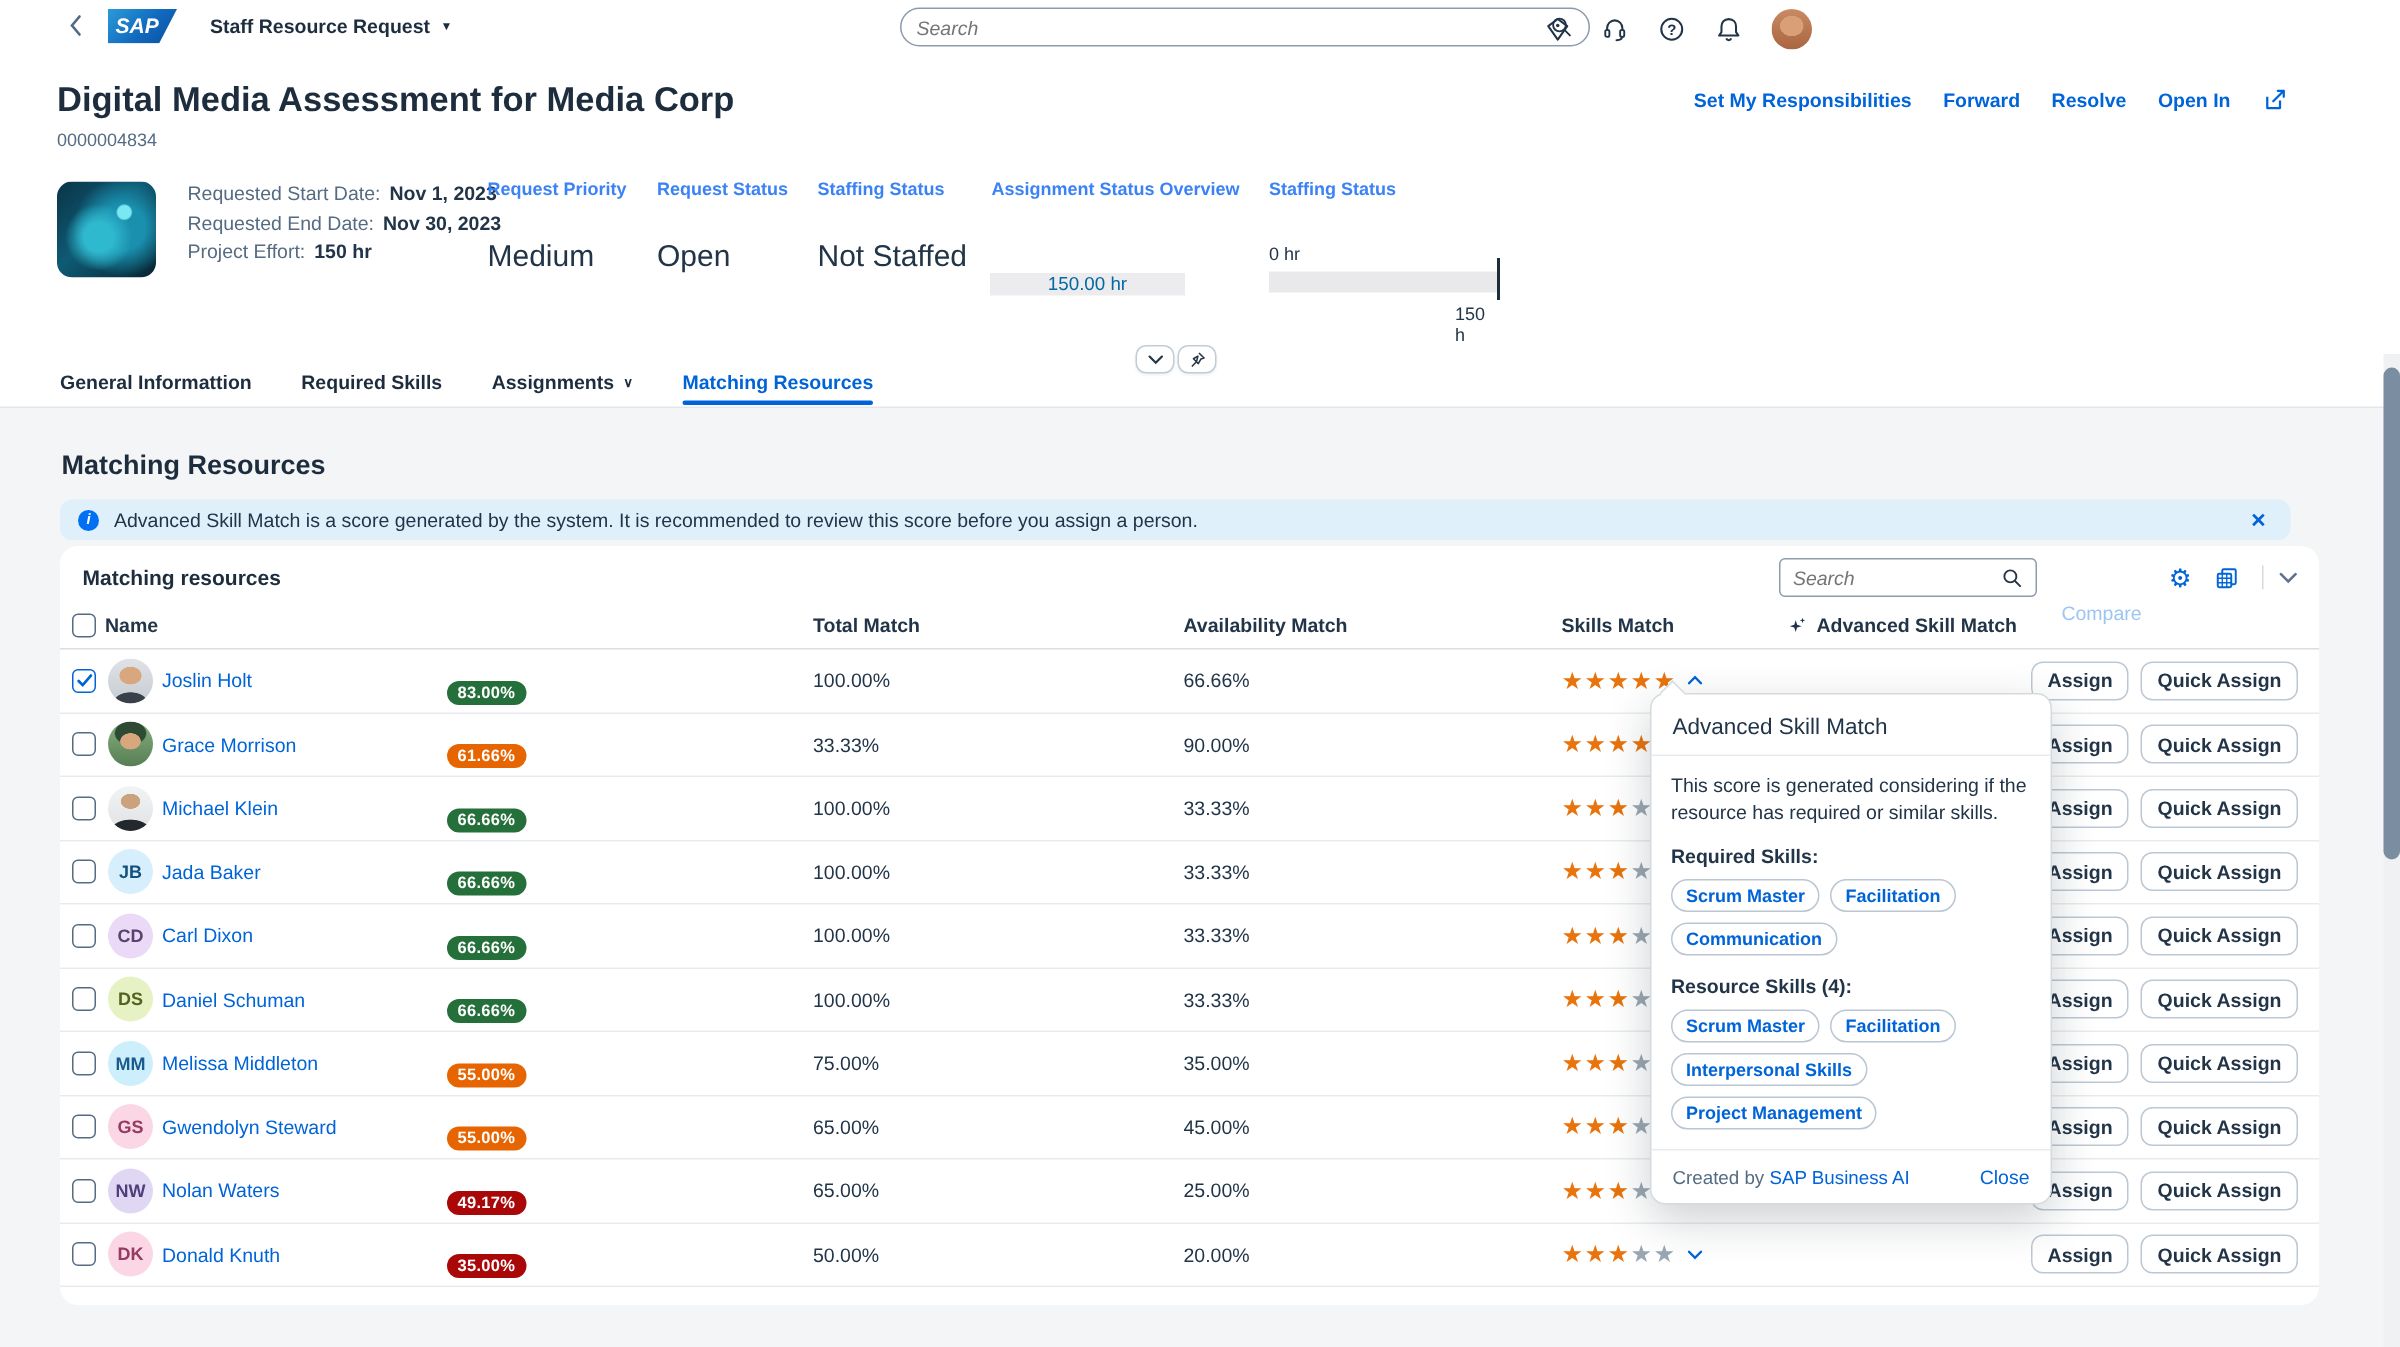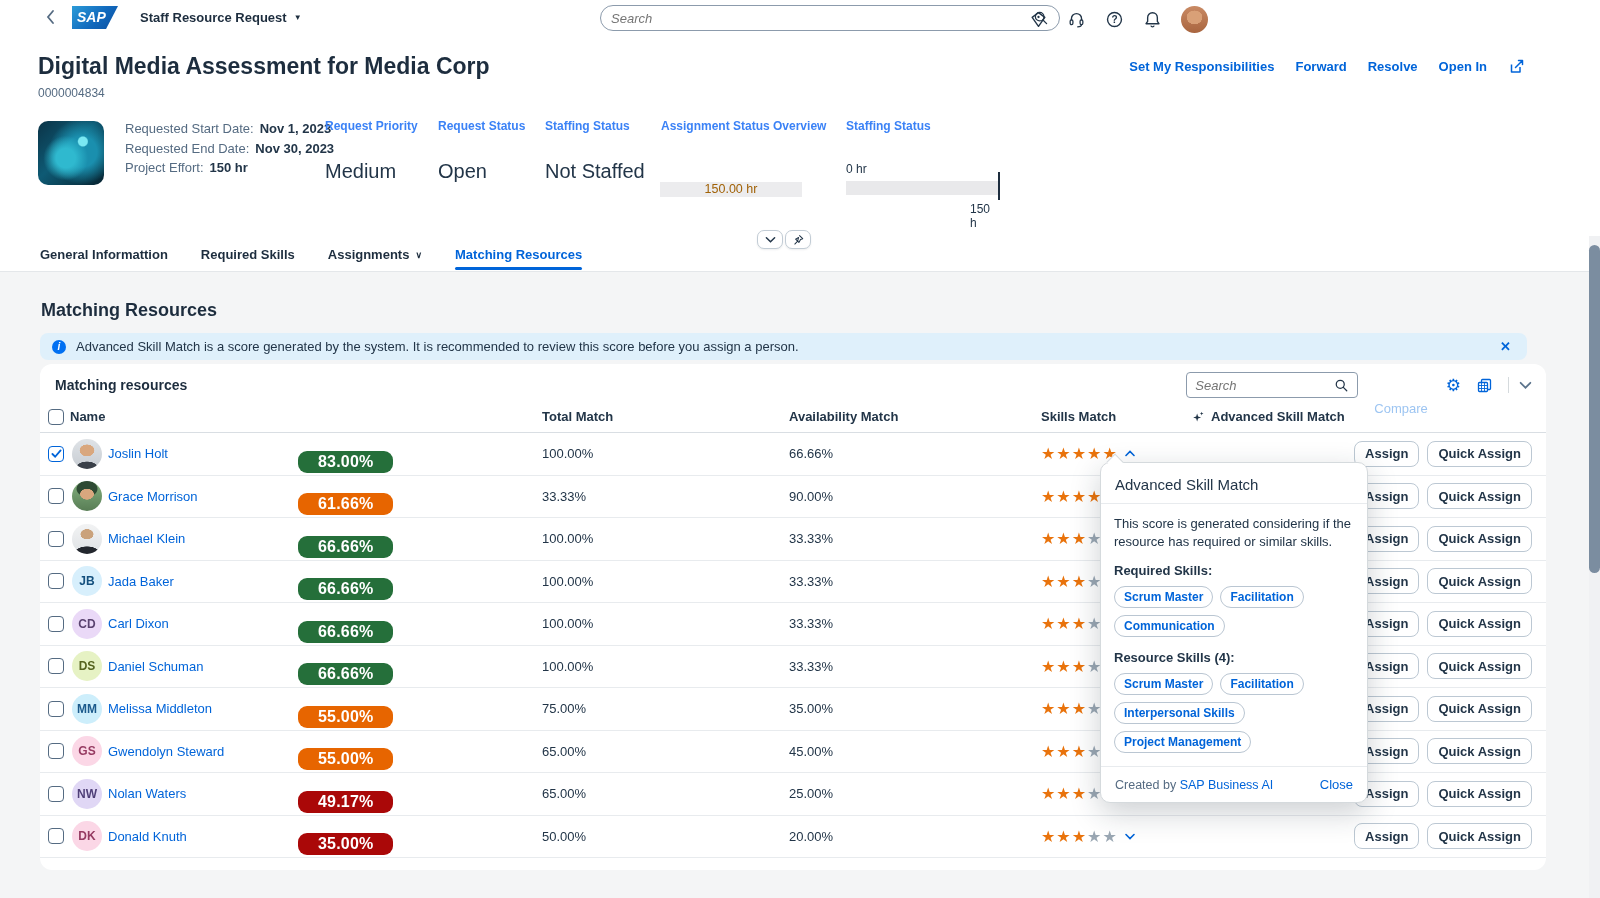--- a/index.html
+++ b/index.html
@@ -38,21 +38,21 @@
                radial-gradient(circle at 66% 48%, #1a8fae 0 28%, rgba(0,0,0,0) 60%),
                linear-gradient(135deg,#0b3347,#0e5a74 45%,#072330); }
   .req-fields { position:absolute; left:125px; top:119px; font-size:13px; line-height:19.5px; }
   .req-fields .lbl { color:#556b82; }
   .req-fields .val { color:#223548; font-weight:600; margin-left:6px; }
   .kpi { position:absolute; top:119px; }
   .kpi .kpi-lbl { font-size:12px; color:#3b82f6; font-weight:700; white-space:nowrap; }
   .kpi .kpi-val { font-size:20px; color:#223548; margin-top:27px; white-space:nowrap; }
   .kpi-priority { left:325px; } .kpi-status { left:438px; } .kpi-staffing { left:545px; }
   .kpi-assign { left:661px; } .kpi-chart { left:846px; }
-  .assign-bar { position:absolute; left:-1px; top:63px; width:142px; height:15px; background:#ececee; font-size:12.5px; color:#a16207; text-align:center; line-height:15px; }
+  .assign-bar { position:absolute; left:-1px; top:63px; width:130px; height:15px; background:#ececee; font-size:12.5px; color:#0369a1; text-align:center; line-height:15px; }
   .staff-zero { position:absolute; left:0; top:43px; font-size:12px; color:#223548; }
   .staff-bar { position:absolute; left:0; top:62px; width:152px; height:14px; background:#e9e9eb; }
   .staff-marker { position:absolute; left:152px; top:53px; width:2px; height:28px; background:#1d2d3e; }
   .staff-max { position:absolute; left:124px; top:83px; font-size:12px; color:#223548; }
 
   
   .collapse-btns { position:absolute; left:757px; top:230px; display:flex; gap:2px; z-index:5; }
   .collapse-btns .cbtn { width:26px; height:19px; background:#fff; border:1px solid #c2ccd5; border-radius:7px; display:flex; align-items:center; justify-content:center; color:#223548; cursor:pointer; box-shadow:0 1px 2px rgba(27,40,54,.08); }
 
   
@@ -96,21 +96,21 @@
   .photo-joslin { background:radial-gradient(ellipse 40% 32% at 50% 38%, #d9a77e 60%, rgba(0,0,0,0) 63%),
                   radial-gradient(ellipse 62% 38% at 50% 98%, #3a4049 58%, rgba(0,0,0,0) 62%),
                   linear-gradient(#dfe3e7,#c7ccd2); }
   .photo-grace { background:radial-gradient(ellipse 38% 30% at 50% 44%, #d9a77e 58%, rgba(0,0,0,0) 62%),
                  radial-gradient(ellipse 64% 48% at 50% 26%, #2e4a33 52%, rgba(0,0,0,0) 57%),
                  linear-gradient(#84b07e,#587d55); }
   .photo-michael { background:radial-gradient(ellipse 36% 28% at 50% 34%, #caa27c 58%, rgba(0,0,0,0) 62%),
                    radial-gradient(ellipse 72% 42% at 50% 100%, #23272e 58%, rgba(0,0,0,0) 62%),
                    linear-gradient(#f2f3f4,#dfe2e5); }
   .name-link { font-size:13px; color:#0064d9; cursor:pointer; text-decoration:none; }
-  .badge { display:inline-block; padding:2px 20px; border-radius:9px; color:#fff; font-size:16px; font-weight:700; letter-spacing:.2px;margin-top:16px; }
+  .badge { display:inline-block; padding:2px 7px; border-radius:9px; color:#fff; font-size:11px; font-weight:700; letter-spacing:.2px;margin-top:16px; }
   .pct { font-size:13px; color:#223548; }
   .stars { display:flex; align-items:center; }
   .star { font-size:16px; color:#9aa7b3; letter-spacing:1px; }
   .star.filled { color:#e9730c; }
   .chev { margin-left:7px; cursor:pointer; display:flex; }
   .chev.up svg { transform:rotate(180deg); }
   .actions { justify-self:end; display:flex; gap:8px; }
   .actions button { height:26px; padding:0 10px; border:1px solid #bcc8d3; border-radius:8px; background:#fff; color:#223548; font-size:13px; font-weight:600; cursor:pointer; font-family:"Liberation Sans",sans-serif; white-space:nowrap; }
 
   

